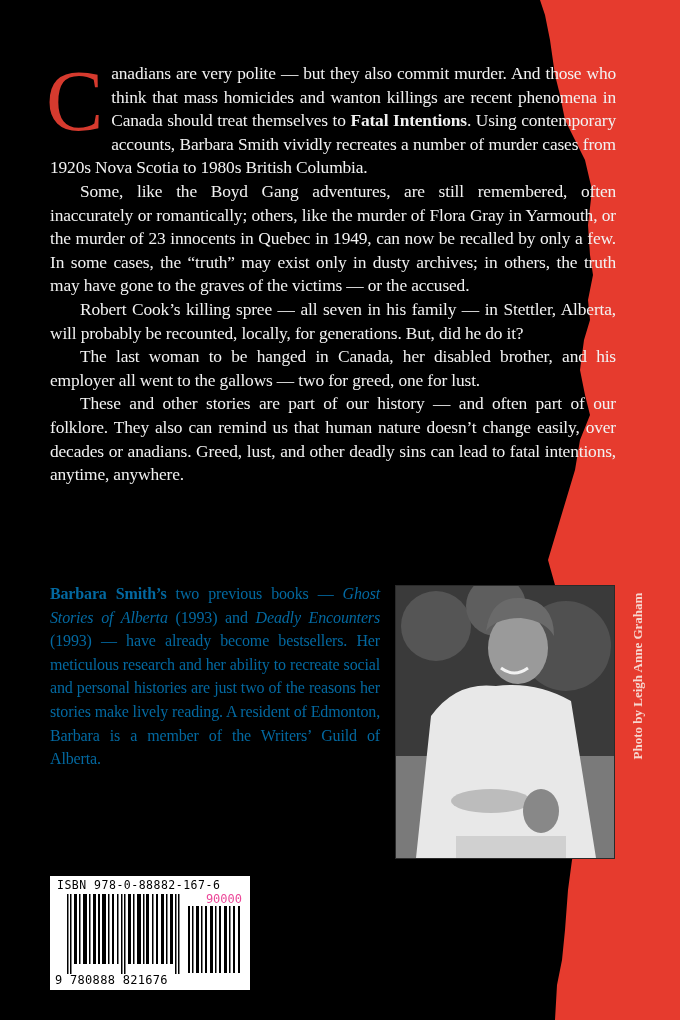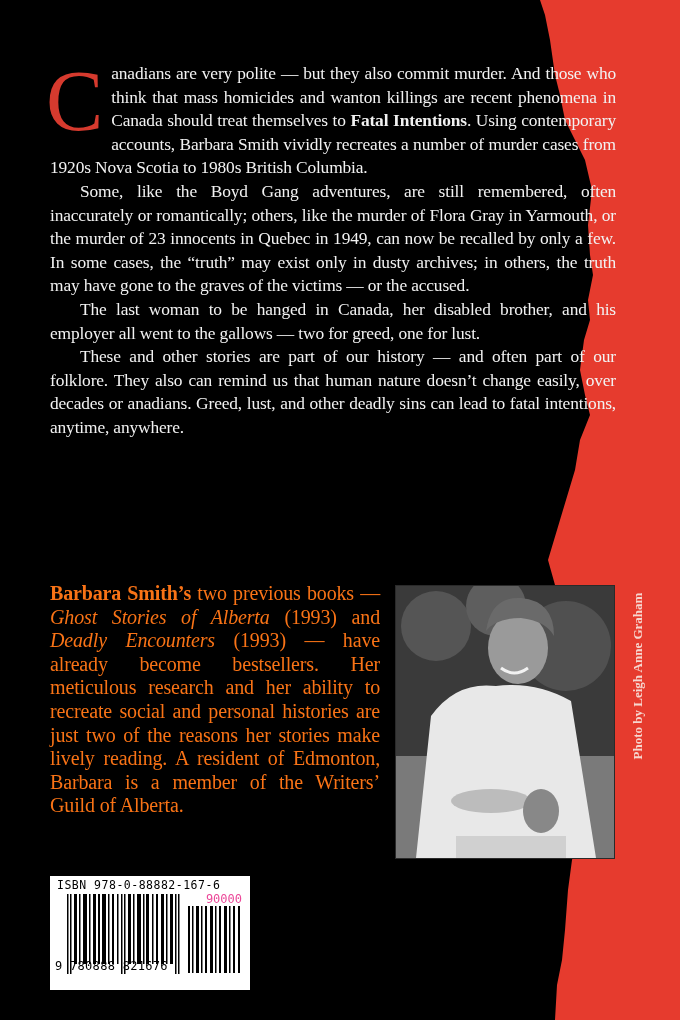--- a/index.html
+++ b/index.html
@@ -2,42 +2,43 @@
 <html><head>
 <meta charset="utf-8">
 <style>
   html, body { margin:0; padding:0; }
   body { width:680px; height:1020px; position:relative; overflow:hidden; background:#000; font-family:"Liberation Serif","DejaVu Serif",serif; }
   #red-bg { position:absolute; left:0; top:0; width:680px; height:1020px; z-index:0; }
   .copy { position:absolute; left:50px; top:62px; width:566px; color:#f2f2f2; font-size:17.4px; line-height:23.6px; text-align:justify; z-index:2; letter-spacing:-0.15px; }
   .copy p { margin:0; text-indent:30px; }
   .copy p.first { text-indent:0; }
   .dropcap { float:left; color:#d63a2e; font-size:86px; line-height:70px; margin:4px 8px 0 -4px; }
-  .bio { position:absolute; left:50px; top:582px; width:330px; color:#f97316; font-size:20px; line-height:23.6px; text-align:justify; z-index:2; letter-spacing:-0.15px; }
+  .bio { position:absolute; left:50px; top:582px; width:330px; color:#0369a1; font-size:16px; line-height:23.6px; text-align:justify; z-index:2; letter-spacing:-0.15px; }
   .bio b { font-weight:bold; }
   .photo { position:absolute; left:395px; top:585px; width:218px; height:272px; border:1px solid #2a2a2a; z-index:2; overflow:hidden; background:linear-gradient(180deg,#5c5c5c 0%,#3d3d3d 40%,#6e6e6e 70%,#8a8a8a 100%); }
   .credit { position:absolute; left:628px; top:588px; width:20px; height:180px; z-index:2; }
   .credit span { position:absolute; left:-80px; top:80px; width:180px; transform:rotate(-90deg); transform-origin:center; color:#f6d6cf; font-size:13px; font-weight:bold; white-space:nowrap; text-align:center; }
   .barcode { position:absolute; left:50px; top:876px; width:200px; height:114px; background:#fff; z-index:2; }
   .isbn-top { position:absolute; left:7px; top:2px; font-family:"DejaVu Sans Mono",monospace; font-size:11.5px; color:#000; letter-spacing:0.5px; }
   .addon-code { position:absolute; right:8px; top:16px; font-family:"DejaVu Sans Mono",monospace; font-size:12px; color:#ec4899; }
-  .isbn-bottom { position:absolute; left:5px; bottom:17px; font-family:"DejaVu Sans Mono",monospace; font-size:12px; color:#000; letter-spacing:0.3px; }
+  .isbn-bottom { position:absolute; left:5px; bottom:3px; font-family:"DejaVu Sans Mono",monospace; font-size:12px; color:#000; letter-spacing:0.3px; }
   .bars { position:absolute; left:17px; top:18px; }
   .addon-bars { position:absolute; left:138px; top:30px; }
 </style>
 </head>
 <body>
 
 <svg id="red-bg" viewBox="0 0 680 1020" preserveAspectRatio="none">
   <polygon fill="#e63b2e" points="540,0 680,0 680,1020 555,1020 557,985 562,960 565,930 568,890 572,860 580,830 580,600 555,585 548,560 560,520 575,470 580,440 590,415 585,395 580,370 584,340 590,320 588,300 593,275 590,255 588,225 592,190 585,160 575,140 565,120 560,95 555,75 550,40 545,15"></polygon>
 </svg>
 
 <div class="copy">
   <p class="first"><span class="dropcap">C</span><span>anadians are very polite — but they also commit murder. And those who think that mass homicides and wanton killings are recent phenomena in Canada should treat themselves to </span><b>Fatal Intentions</b><span>. Using contemporary accounts, Barbara Smith vividly recreates a number of murder cases from 1920s Nova Scotia to 1980s British Columbia.</span></p>
   <p>Some, like the Boyd Gang adventures, are still remembered, often inaccurately or romantically; others, like the murder of Flora Gray in Yarmouth, or the murder of 23 innocents in Quebec in 1949, can now be recalled by only a few. In some cases, the “truth” may exist only in dusty archives; in others, the truth may have gone to the graves of the victims — or the accused.</p>
+  <p>Robert Cook’s killing spree — all seven in his family — in Stettler, Alberta, will probably be recounted, locally, for generations. But, did he do it?</p>
   <p>The last woman to be hanged in Canada, her disabled brother, and his employer all went to the gallows — two for greed, one for lust.</p>
   <p>These and other stories are part of our history — and often part of our folklore. They also can remind us that human nature doesn’t change easily, over decades or anadians. Greed, lust, and other deadly sins can lead to fatal intentions, anytime, anywhere.</p>
 </div>
 
 <div class="bio"><b>Barbara Smith’s</b><span> two previous books — </span><i>Ghost Stories of Alberta</i><span> (1993) and </span><i>Deadly Encounters</i><span> (1993) — have already become bestsellers. Her meticulous research and her ability to recreate social and personal histories are just two of the reasons her stories make lively reading. A resident of Edmonton, Barbara is a member of the Writers’ Guild of Alberta.</span></div>
 
 <div class="photo" title="Black and white photo of Barbara Smith smiling, holding glasses">
   <svg width="218" height="272" viewBox="0 0 218 272">
     <rect width="218" height="272" fill="#4a4a4a"></rect>
     <rect x="0" y="0" width="218" height="170" fill="#3a3a3a"></rect>

